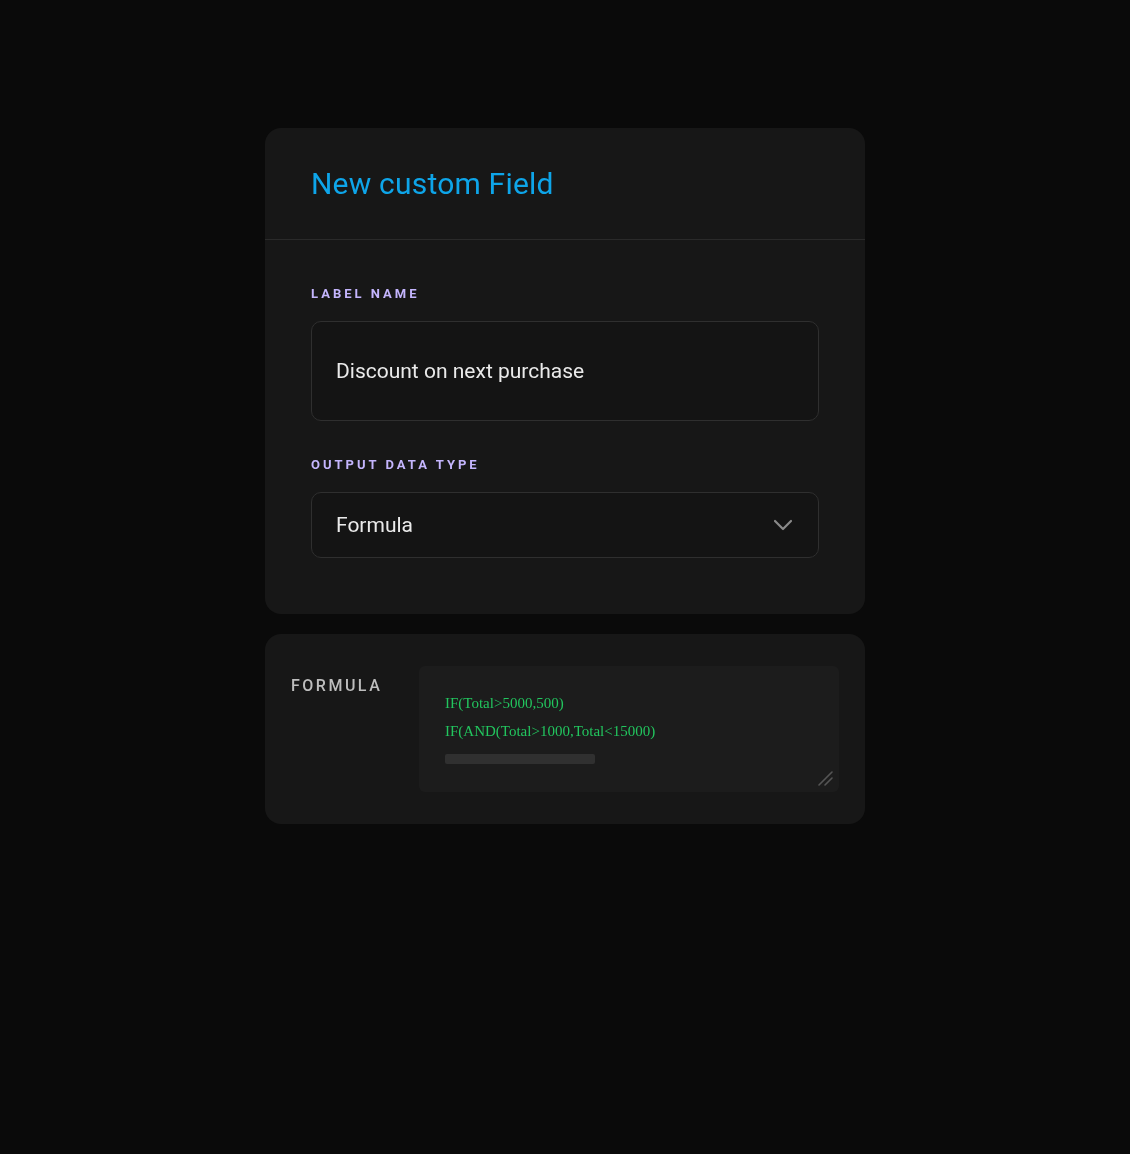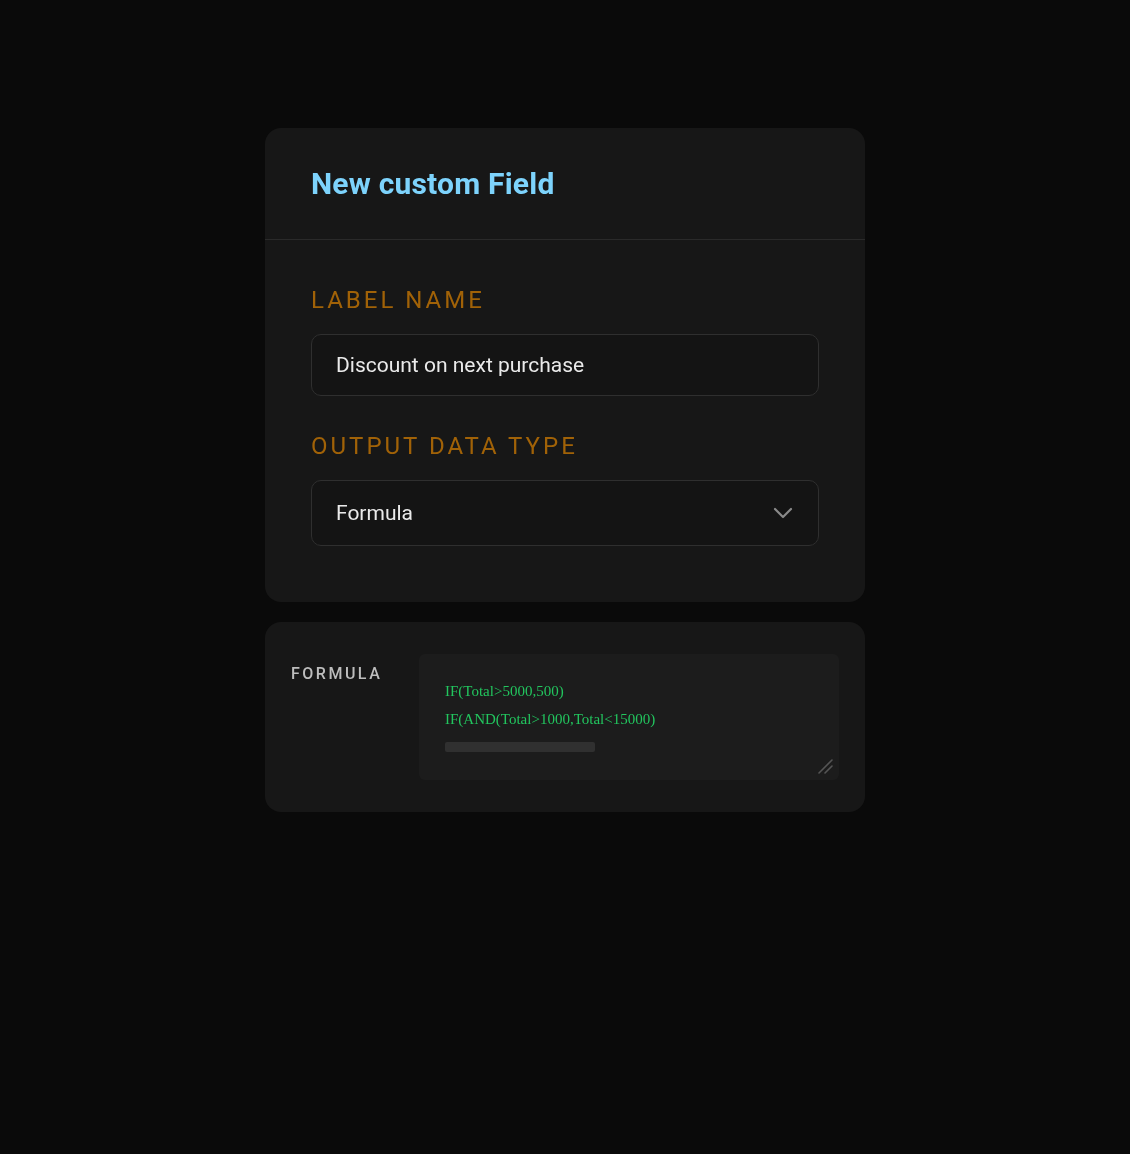--- a/index.html
+++ b/index.html
@@ -29,44 +29,44 @@
       background: #171717;
       border-radius: 16px;
       overflow: hidden;
     }
     .card-header {
       padding: 38px 46px 38px 46px;
       border-bottom: 1px solid #2a2a2a;
     }
     .card-title {
       font-size: 30px;
-      font-weight: 700;
-      color: #7dd3fc;
+      font-weight: 400;
+      color: #0ea5e9;
       letter-spacing: 0.2px;
     }
     .card-body {
       padding: 46px 46px 56px 46px;
     }
     .field-group {
       margin-bottom: 36px;
     }
     .field-group:last-child {
       margin-bottom: 0;
     }
     .field-label {
-      font-size: 24px;
-      font-weight: 400;
-      color: #a16207;
+      font-size: 13px;
+      font-weight: 700;
+      color: #c4b5fd;
       letter-spacing: 3px;
       margin-bottom: 20px;
       text-transform: uppercase;
     }
     .text-input {
       width: 100%;
-      height: 62px;
+      height: 100px;
       background: #141414;
       border: 1px solid #2f2f2f;
       border-radius: 10px;
       color: #eaeaea;
       font-size: 21px;
       padding: 0 24px;
       outline: none;
       font-family: inherit;
     }
     .select {

